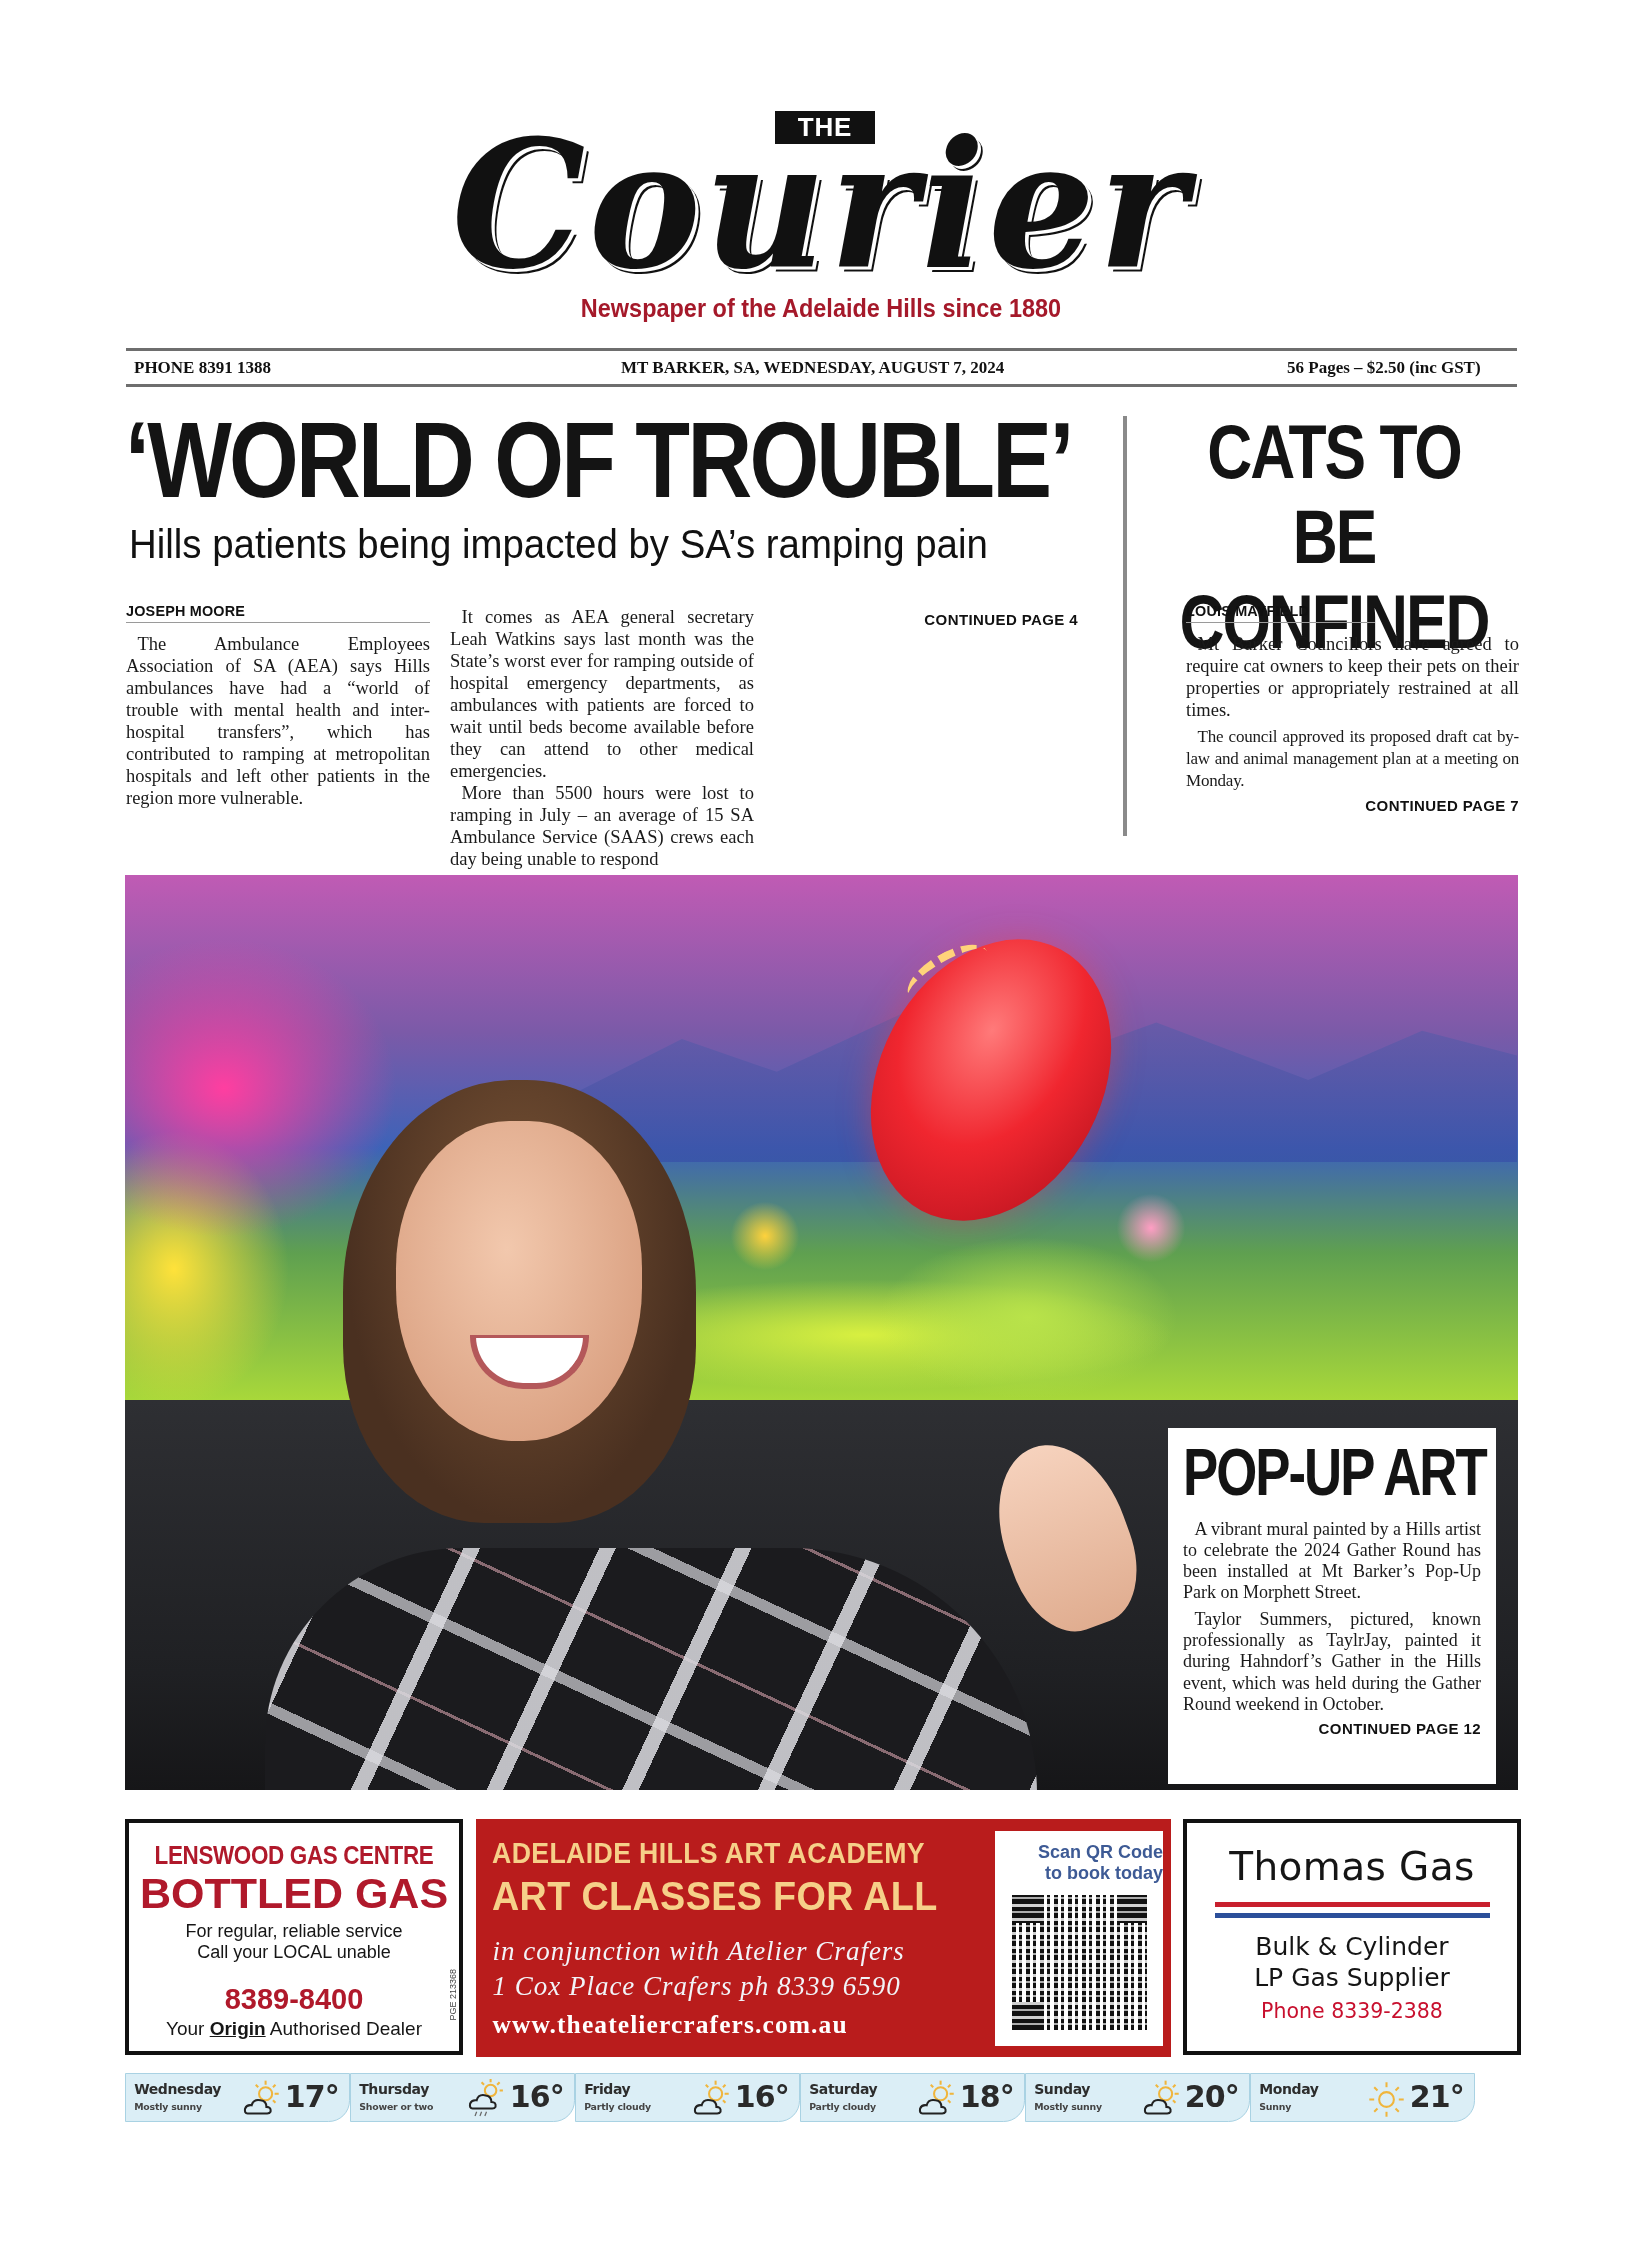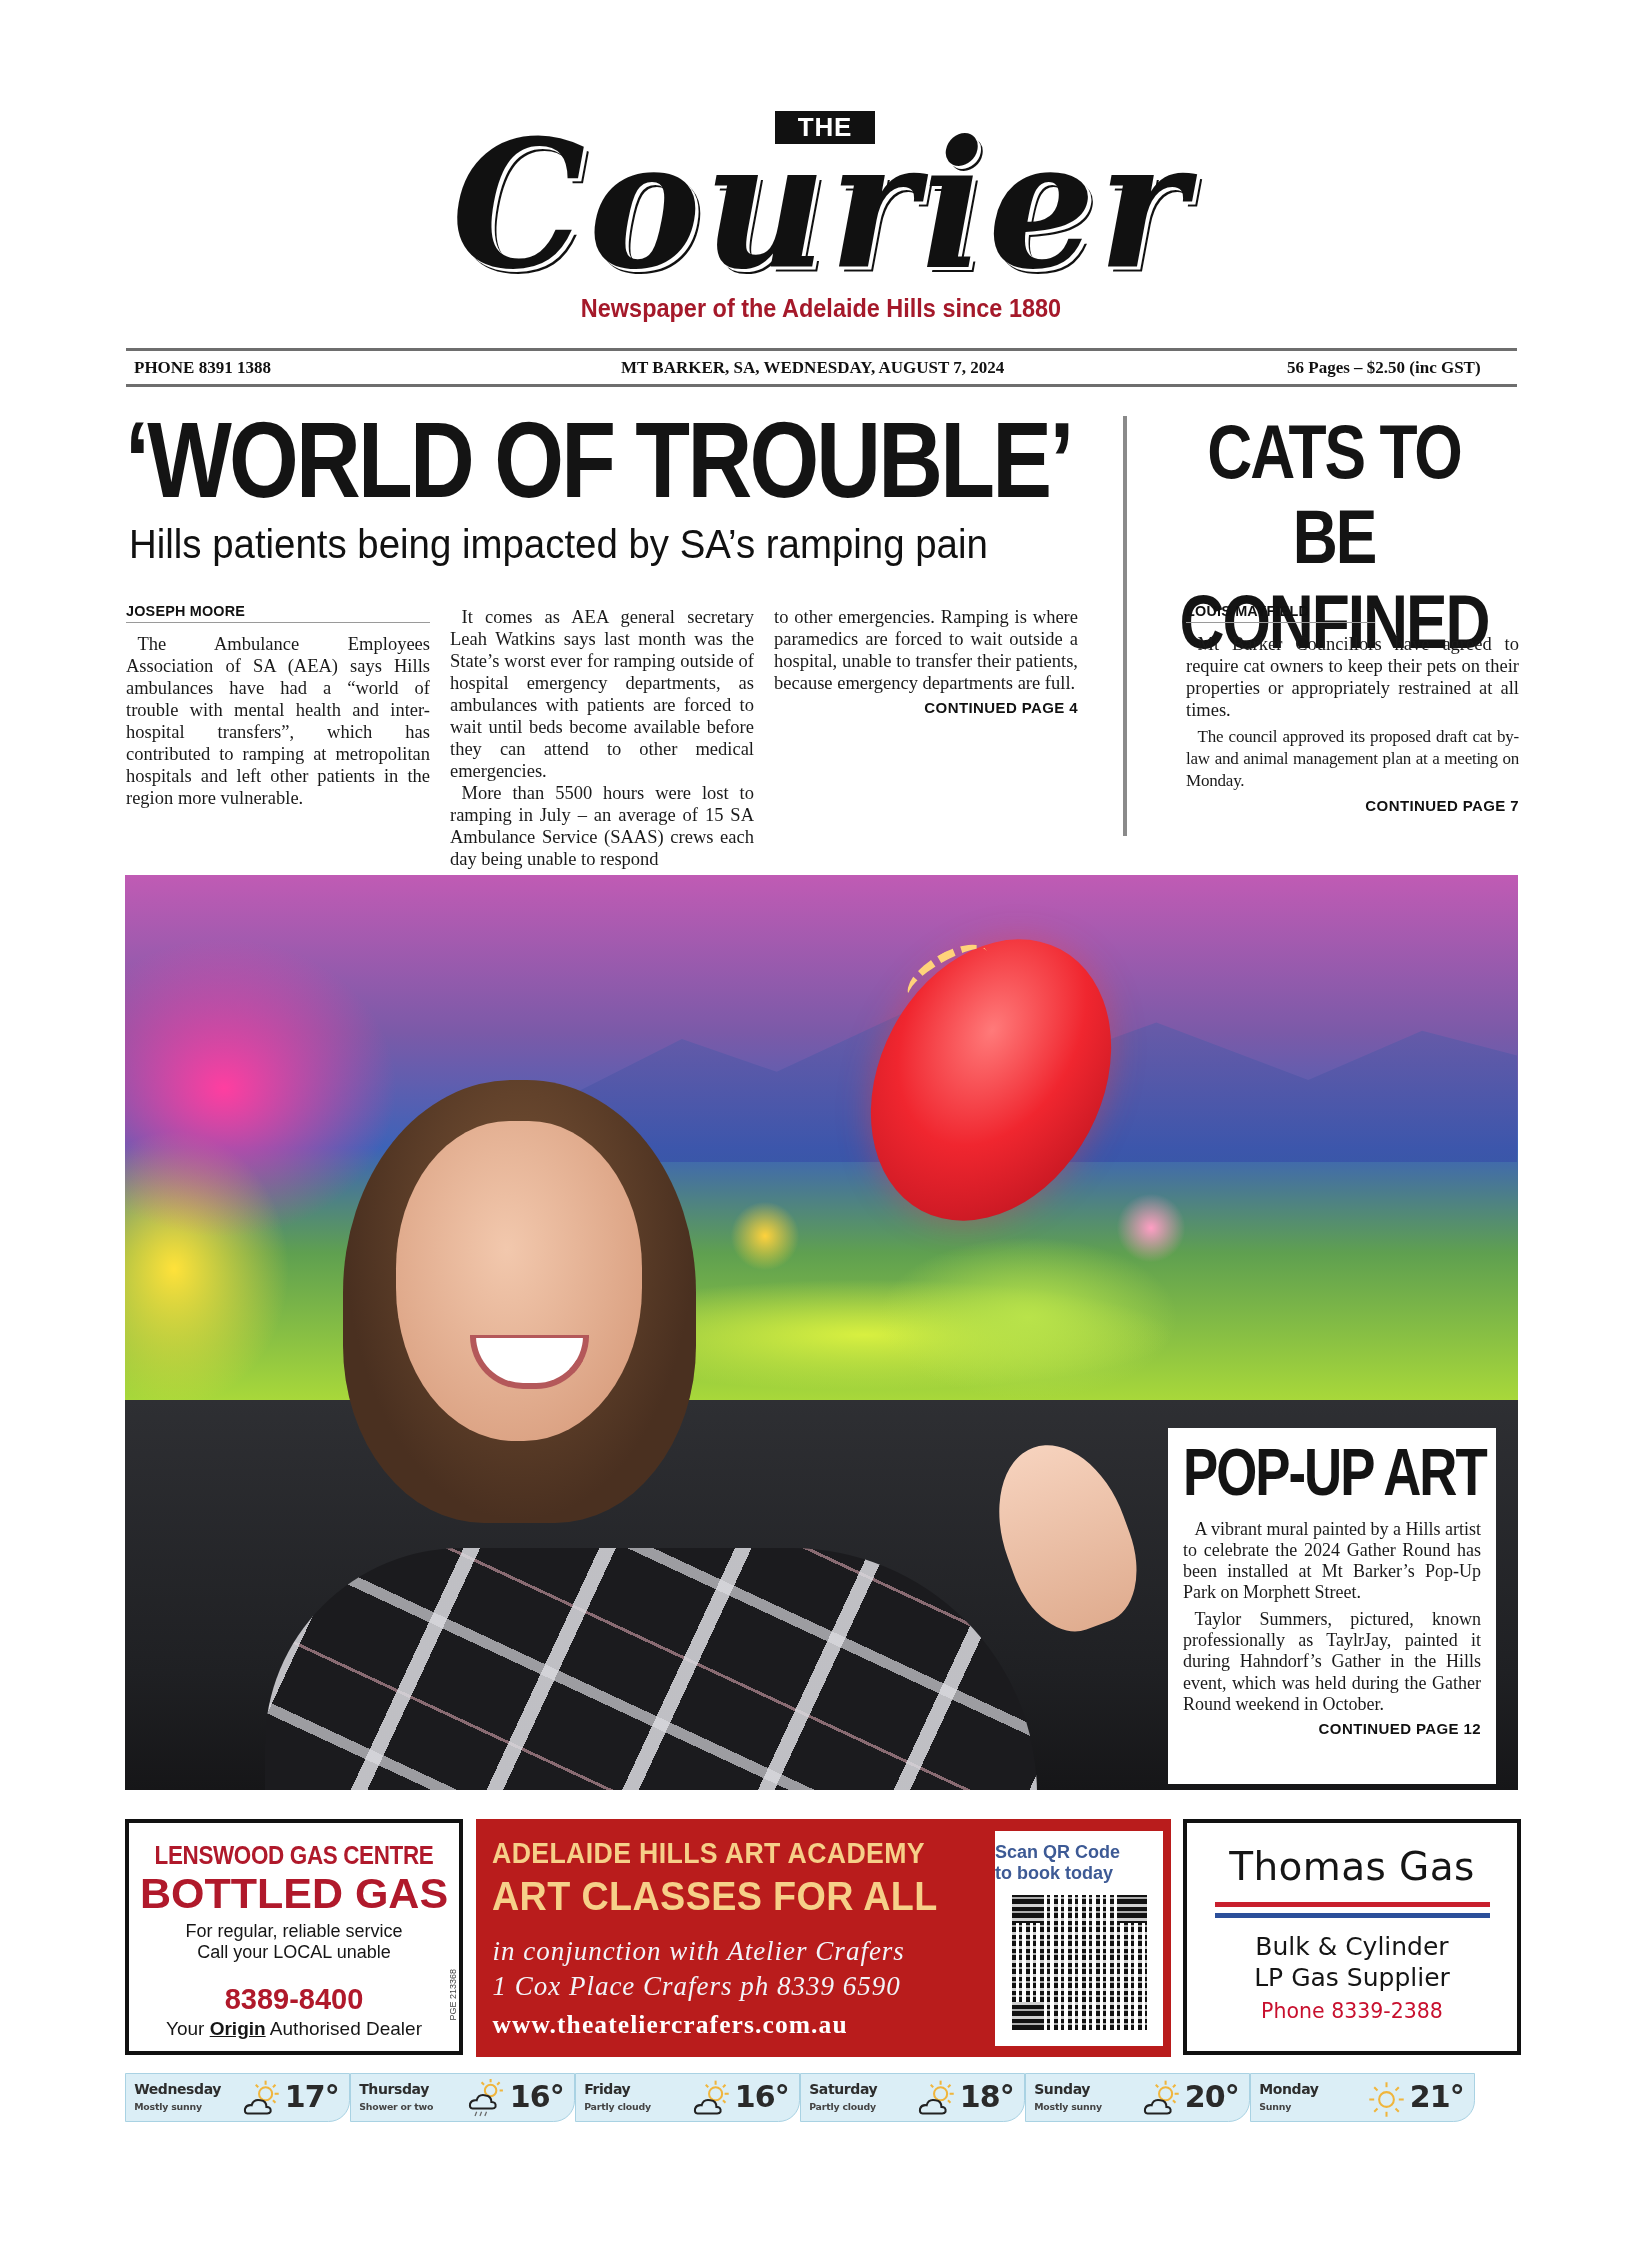--- a/index.html
+++ b/index.html
@@ -67,21 +67,21 @@
   .lw-dealer { font-size:19px; line-height:23px; color:#161616; }
   .lw-dealer b { text-decoration:underline; }
   .lw-code { position:absolute; right:11.5px; top:146px; font-size:9px; color:#444; transform:rotate(-90deg); transform-origin:right top; white-space:nowrap; }
 
   .ad-art { left:476px; top:1819px; width:695px; height:238px; background:#b91c1c; box-sizing:border-box; padding:18px 16.4px; }
   .art-l1 { font-family:"Liberation Sans", sans-serif; font-weight:bold; font-size:29px; line-height:33px; color:#f6d089; letter-spacing:0.4px; transform:scaleX(0.92); transform-origin:left top; white-space:nowrap; }
   .art-l2 { font-family:"Liberation Sans", sans-serif; font-weight:bold; font-size:41px; line-height:46px; color:#f6d089; letter-spacing:0.4px; transform:scaleX(0.92); transform-origin:left top; white-space:nowrap; margin-top:3.3px; }
   .art-l3 { font-family:"Liberation Serif", serif; font-style:italic; font-size:27px; line-height:34px; color:#f2f4f8; letter-spacing:1px; margin-top:15px; white-space:nowrap; }
   .art-l4 { font-family:"Liberation Serif", serif; font-style:italic; font-size:27px; line-height:36px; color:#f2f4f8; letter-spacing:1px; white-space:nowrap; }
   .art-l5 { font-family:"Liberation Serif", serif; font-weight:bold; font-size:25.5px; line-height:34px; color:#ffffff; letter-spacing:1.1px; white-space:nowrap; margin-top:3.3px; }
-  .qr-card { position:absolute; left:519px; top:11.5px; width:168px; height:215px; background:#fff; text-align:left; }
+  .qr-card { position:absolute; left:519px; top:11.5px; width:168px; height:215px; background:#fff; text-align:right; }
   .qr-caption { font-family:"Liberation Sans", sans-serif; font-weight:bold; font-size:18px; line-height:21.3px; color:#3d5a95; margin-top:11.5px; }
   .qr-code { width:135px; height:135px; margin:10px auto 0; background:
       linear-gradient(#111,#111) 0 0/28px 28px no-repeat,
       linear-gradient(#111,#111) 107px 0/28px 28px no-repeat,
       linear-gradient(#111,#111) 0 107px/28px 28px no-repeat,
       repeating-linear-gradient(90deg,#111 0 4.1px,#fff 4.1px 7.4px,#111 7.4px 10px,#fff 10px 14px),
       #fff;
     -webkit-mask: repeating-linear-gradient(0deg,#000 0 5px,rgba(0,0,0,0.35) 5px 7.4px,#000 7.4px 10.7px,rgba(0,0,0,0.2) 10.7px 14px);
     mask: repeating-linear-gradient(0deg,#000 0 5px,rgba(0,0,0,0.35) 5px 7.4px,#000 7.4px 10.7px,rgba(0,0,0,0.2) 10.7px 14px); }
 
@@ -126,21 +126,20 @@
 
 <div class="abs" style="left:450px; top:606px; width:304px;">
   <div class="col">
     <p>It comes as AEA general secretary Leah Watkins says last month was the State’s worst ever for ramping outside of hospital emergency departments, as ambulances with patients are forced to wait until beds become available before they can attend to other medical emergencies.</p>
     <p>More than 5500 hours were lost to ramping in July – an average of 15 SA Ambulance Service (SAAS) crews each day being unable to respond</p>
   </div>
 </div>
 
 <div class="abs" style="left:774px; top:606px; width:304px;">
   <div class="col">
-    <p style="text-indent:0">to other emergencies. Ramping is where paramedics are forced to wait outside a hospital, unable to transfer their patients, because emergency departments are full.</p>
   </div>
   <div class="cont" style="margin-top:5px">CONTINUED PAGE 4</div>
 </div>
 
 <div class="abs vdivider"></div>
 
 <div class="abs side-head">
   <div>CATS TO BE</div>
   <div>CONFINED</div>
 </div>

